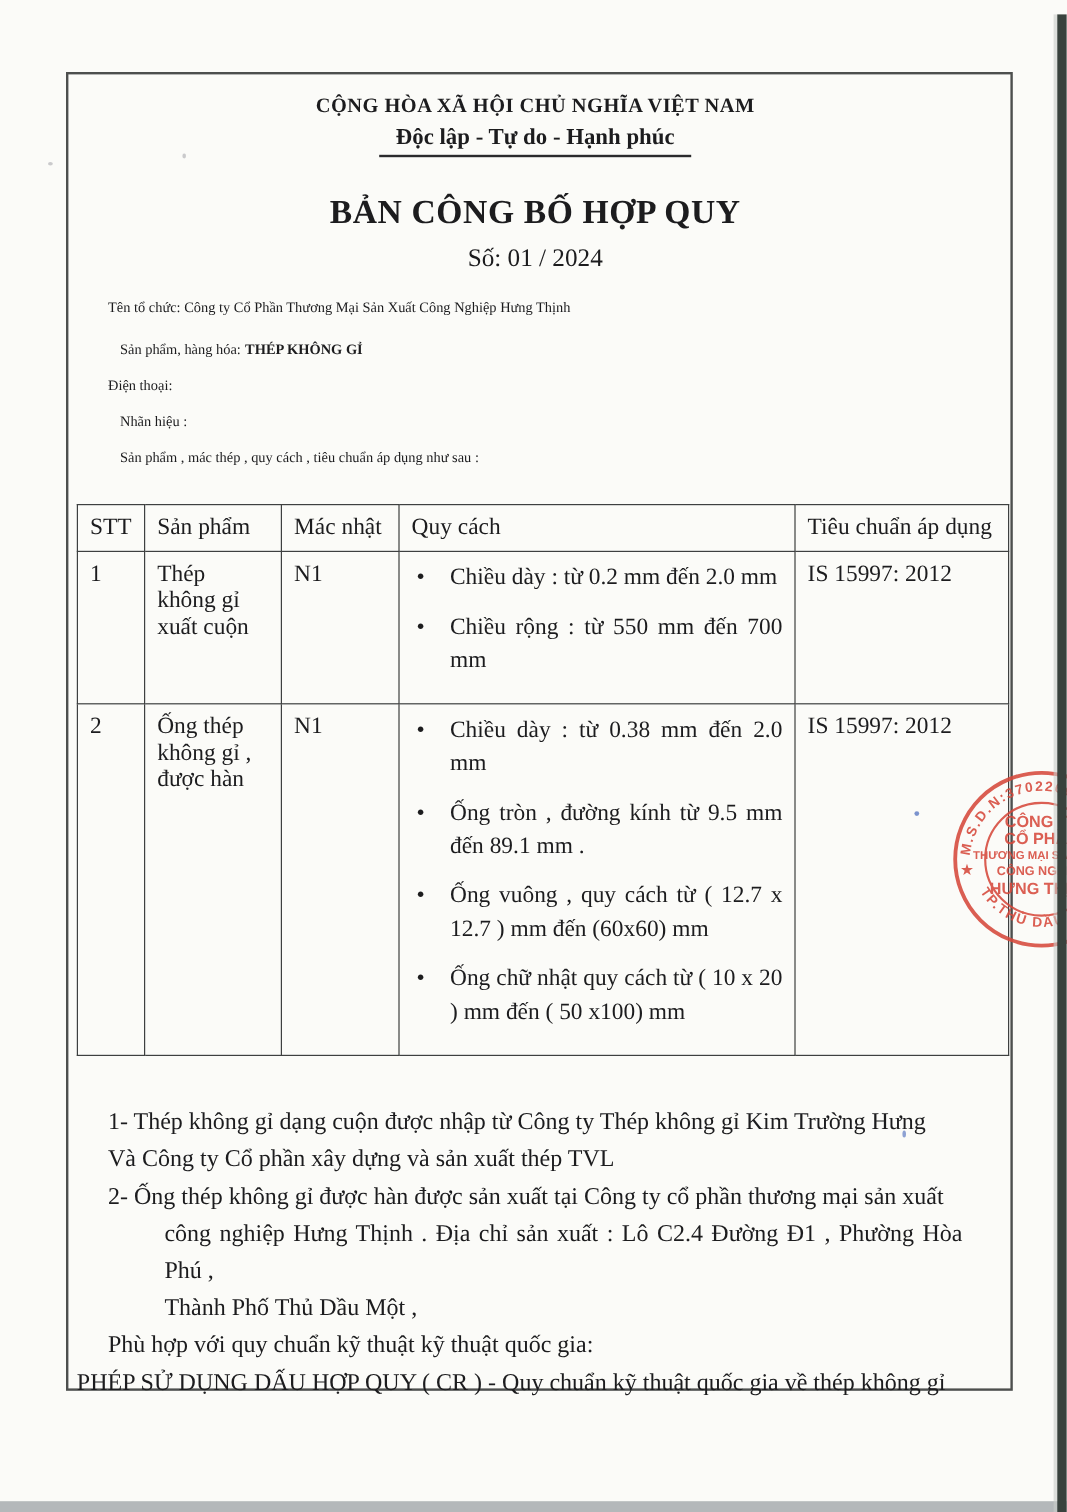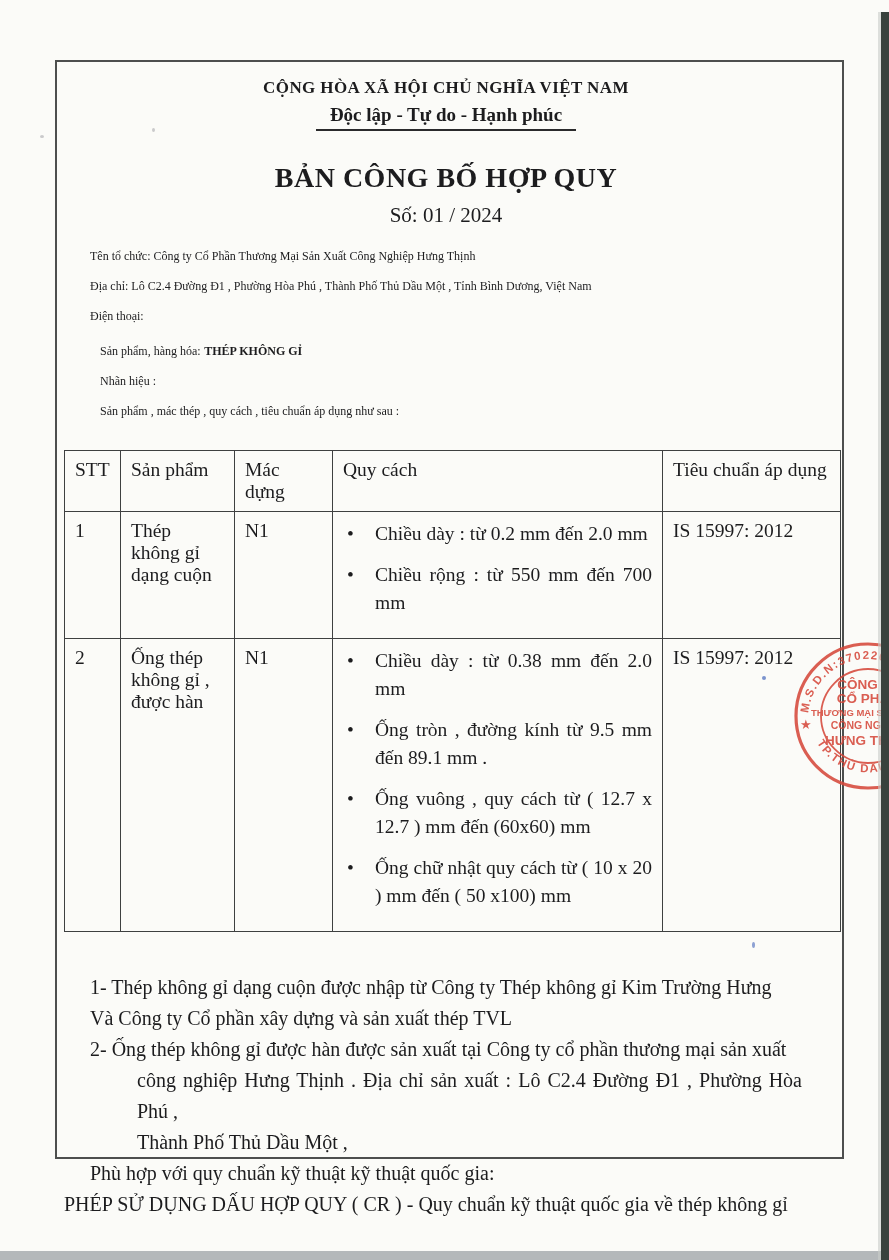--- a/index.html
+++ b/index.html
@@ -82,48 +82,47 @@
 
     <div class="center motto1">CỘNG HÒA XÃ HỘI CHỦ NGHĨA VIỆT NAM</div>
     <div class="motto2-wrap">
       <span class="motto2">Độc lập - Tự do - Hạnh phúc</span>
     </div>
 
     <div class="center doc-title">BẢN CÔNG BỐ HỢP QUY</div>
     <div class="center doc-number">Số: 01 / 2024</div>
 
     <div class="bodyline org">Tên tổ chức: Công ty Cổ Phần Thương Mại Sản Xuất Công Nghiệp Hưng Thịnh</div>
-    <div class="bodyline address">Địa chỉ: Lô C2.4 Đường Đ1 , Phường Hòa Phú , Thành Phố Thủ Dầu Một , Tỉnh Bình Dương, Việt Nam</div>
-    <div class="bodyline">Điện thoại:</div>
-
     <div class="bodyline indent product">
       <span class="label-gap">Sản phẩm, hàng hóa:</span><span class="bold">THÉP KHÔNG GỈ</span>
     </div>
+
+    <div class="bodyline">Điện thoại:</div>
     <div class="bodyline indent">Nhãn hiệu :</div>
     <div class="bodyline indent intro">Sản phẩm , mác thép , quy cách , tiêu chuẩn áp dụng như sau :</div>
 
     <table class="spec">
       <colgroup>
         <col class="c-stt">
           <col class="c-sp">
           <col class="c-mac">
           <col class="c-qc">
           <col class="c-tc">
       </colgroup>
       <tbody>
           <tr>
         <th class="h-cell h-stt">STT</th>
         <th class="h-cell">Sản phẩm</th>
-        <th class="h-cell">Mác dựng</th>
+        <th class="h-cell">Mác nhật</th>
         <th class="h-cell">Quy cách</th>
         <th class="h-cell">Tiêu chuẩn áp dụng</th>
       </tr>
       <tr>
         <td class="stt">1</td>
-        <td class="sp">Thép không gỉ dạng cuộn</td>
+        <td class="sp">Thép không gỉ xuất cuộn</td>
         <td class="mac">N1</td>
         <td class="qc">
               <div class="qc-item">
                 <span class="qc-dot">•</span>
                 <span class="qc-text">Chiều dày : từ 0.2 mm đến 2.0 mm</span>
               </div>
               <div class="qc-item">
                 <span class="qc-dot">•</span>
                 <span class="qc-text">Chiều rộng : từ 550 mm đến 700 mm</span>
               </div>

